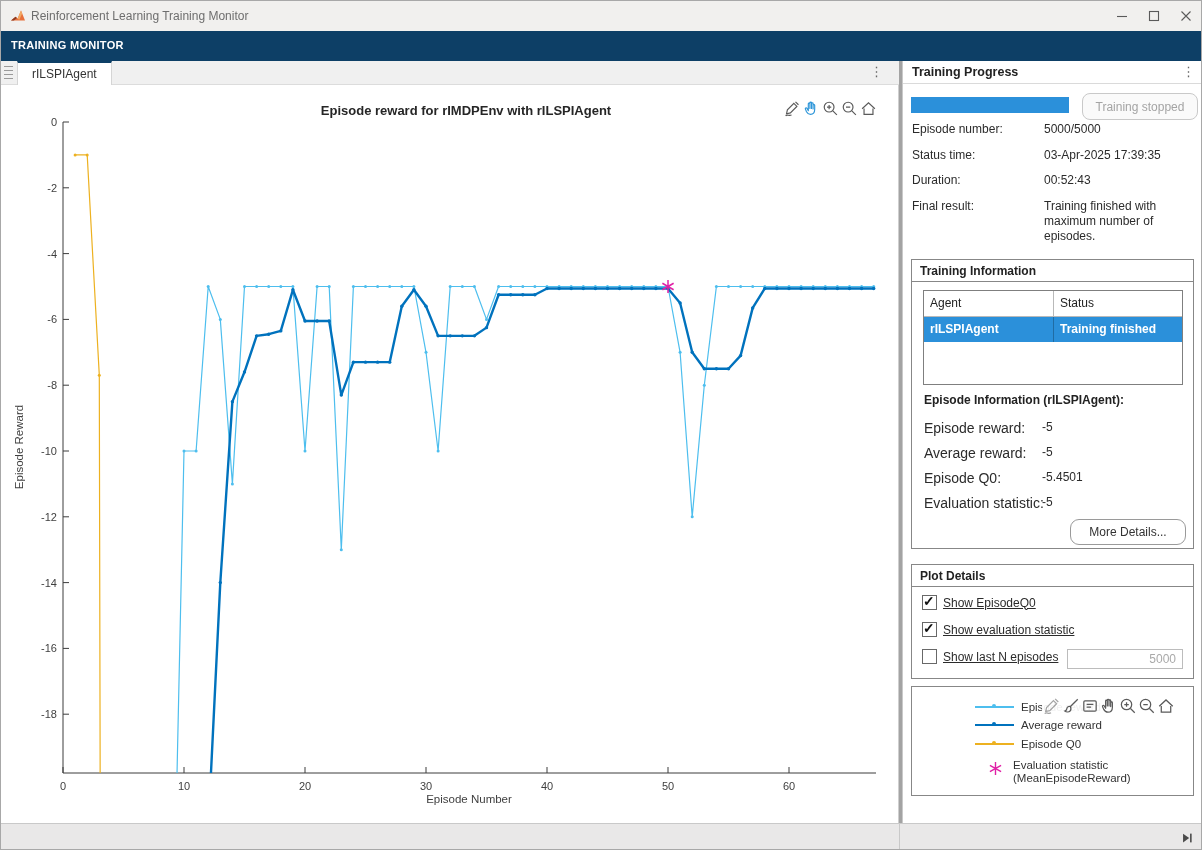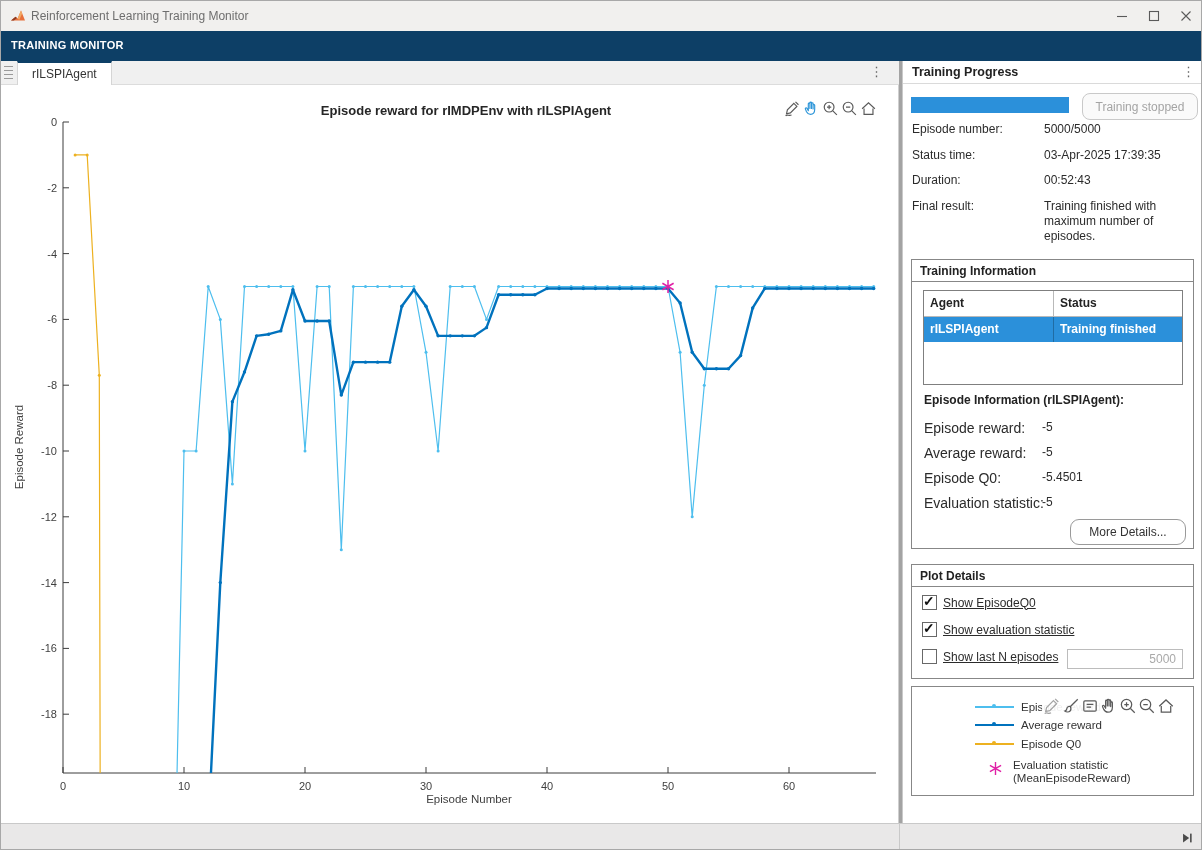--- a/index.html
+++ b/index.html
@@ -36,21 +36,21 @@
   .stopbtn{position:absolute;left:179px;top:32px;width:114px;height:25px;background:#fafafa;border:1px solid #c9c9c9;border-radius:8px;font-size:12px;color:#a4a4a4;display:flex;align-items:center;justify-content:center;}
   .frow{position:absolute;left:9px;font-size:12px;color:#2b2b2b;}
   .fval{position:absolute;left:141px;font-size:12px;color:#2b2b2b;width:152px;line-height:15px;}
   .groupbox{position:absolute;left:8px;width:283px;border:1px solid #878787;box-sizing:border-box;background:#fff;}
   .gb-title{height:21px;border-bottom:1px solid #878787;font-size:12px;font-weight:bold;color:#222;display:flex;align-items:center;padding-left:8px;}
   
   .titable{position:absolute;left:11px;top:30px;width:260px;height:95px;border:1px solid #7f7f7f;box-sizing:border-box;font-size:12px;}
   .trow{display:flex;height:25px;line-height:25px;border-bottom:1px solid #b9b9b9;}
   .trow .c1{width:130px;padding-left:6px;box-sizing:border-box;border-right:1px solid #b9b9b9;}
   .trow .c2{flex:1;padding-left:6px;}
-  .thead{font-weight:bold;color:#222;}
+  .thead{font-weight:normal;color:#222;}
   .trow.sel{background:#2b90da;color:#fff;font-weight:bold;border-bottom:none;}
   .trow.sel .c1{border-right:1px solid rgba(0,0,0,.25);}
   .ep-title{position:absolute;left:12px;font-size:12px;font-weight:bold;color:#222;}
   .ep-label{position:absolute;left:12px;font-size:14px;color:#2b2b2b;}
   .ep-val{position:absolute;left:130px;font-size:12px;color:#2b2b2b;}
   .morebtn{position:absolute;left:158px;top:259px;width:114px;height:24px;background:#fff;border:1px solid #9a9a9a;border-radius:9px;font-size:12px;color:#333;display:flex;align-items:center;justify-content:center;}
   
   .cbrow{position:absolute;left:10px;height:17px;display:flex;align-items:center;}
   .cb{width:13px;height:13px;border:1px solid #686868;background:#fff;display:inline-block;position:relative;box-sizing:content-box;}
   .cb .mark{position:absolute;left:0px;top:-3px;font-size:14px;font-weight:bold;color:#111;}

